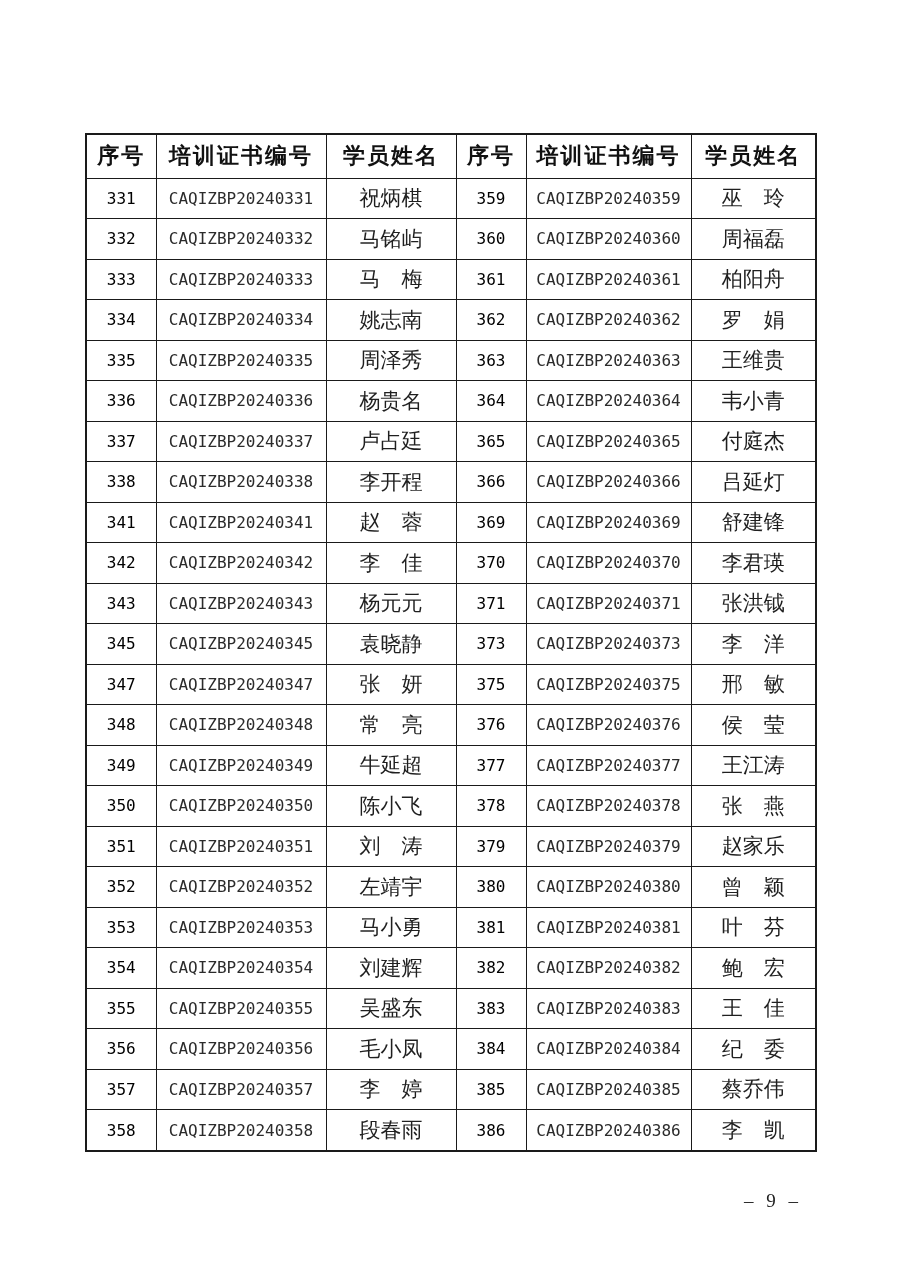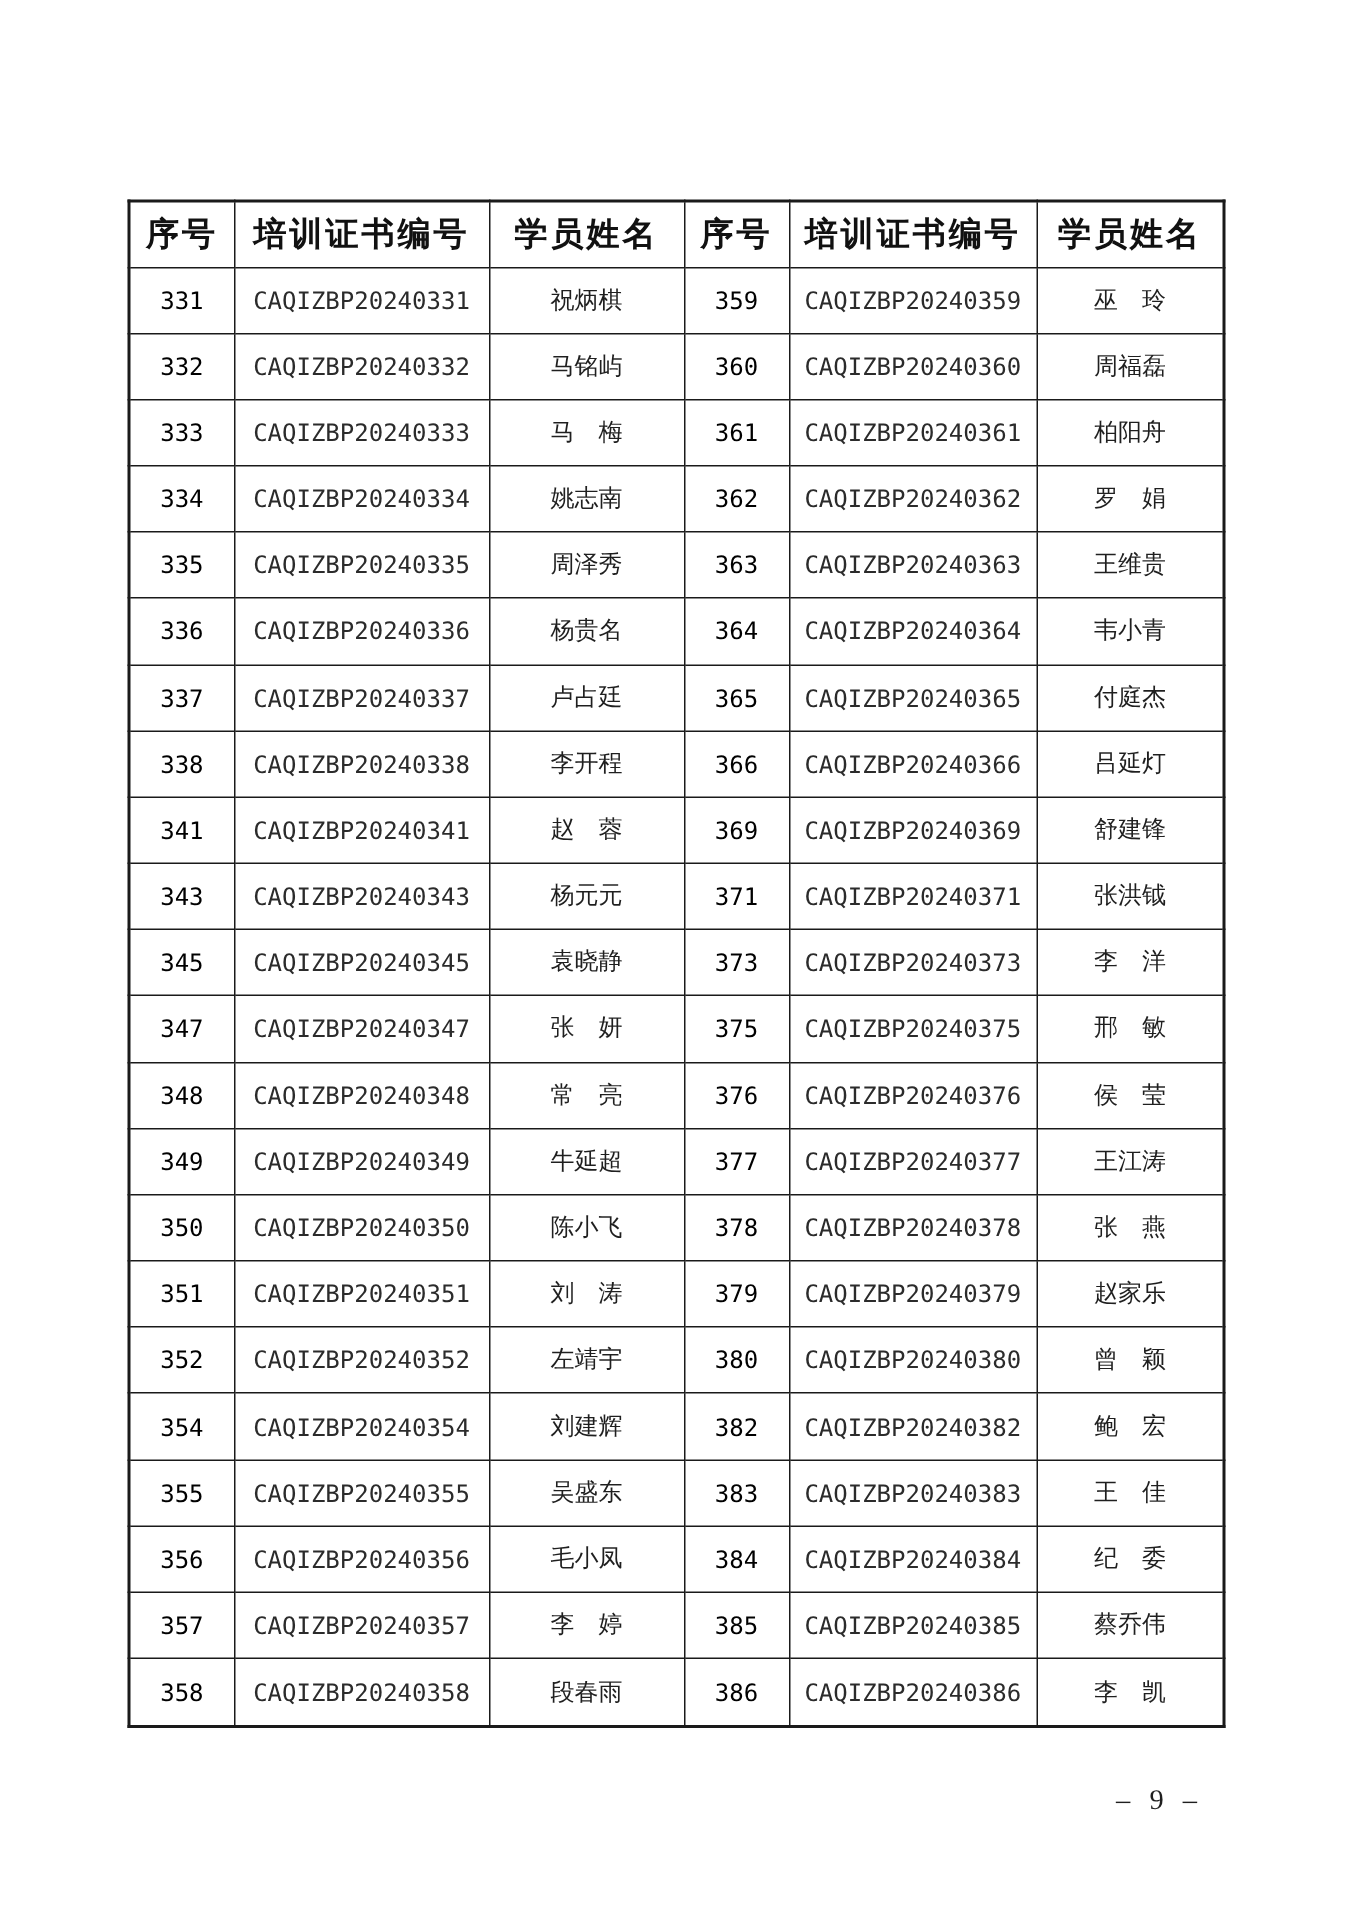--- a/index.html
+++ b/index.html
@@ -51,21 +51,21 @@
     color: #000000;
   }
   td.cert {
     font-family: "DejaVu Sans Mono", monospace;
     font-size: 16px;
     color: #2b2b2b;
     letter-spacing: 0px;
   }
   td.name {
     font-family: Liberation Mono, monospace;
-    font-size: 16px;
+    font-size: 21px;
     color: #1f1f1f;
   }
   .page-number {
     position: absolute;
     right: 98px;
     top: 1190px;
     font-family: "Liberation Serif", serif;
     font-size: 19px;
     color: #1f1f1f;
     letter-spacing: 4px;
@@ -161,20 +161,28 @@
         </tr>
         <tr>
           <td class="serial">341</td>
           <td class="cert">CAQIZBP20240341</td>
           <td class="name">赵　蓉</td>
           <td class="serial">369</td>
           <td class="cert">CAQIZBP20240369</td>
           <td class="name">舒建锋</td>
         </tr>
         <tr>
+          <td class="serial">342</td>
+          <td class="cert">CAQIZBP20240342</td>
+          <td class="name">李　佳</td>
+          <td class="serial">370</td>
+          <td class="cert">CAQIZBP20240370</td>
+          <td class="name">李君瑛</td>
+        </tr>
+        <tr>
           <td class="serial">343</td>
           <td class="cert">CAQIZBP20240343</td>
           <td class="name">杨元元</td>
           <td class="serial">371</td>
           <td class="cert">CAQIZBP20240371</td>
           <td class="name">张洪钺</td>
         </tr>
         <tr>
           <td class="serial">345</td>
           <td class="cert">CAQIZBP20240345</td>
@@ -225,20 +233,28 @@
         </tr>
         <tr>
           <td class="serial">352</td>
           <td class="cert">CAQIZBP20240352</td>
           <td class="name">左靖宇</td>
           <td class="serial">380</td>
           <td class="cert">CAQIZBP20240380</td>
           <td class="name">曾　颖</td>
         </tr>
         <tr>
+          <td class="serial">353</td>
+          <td class="cert">CAQIZBP20240353</td>
+          <td class="name">马小勇</td>
+          <td class="serial">381</td>
+          <td class="cert">CAQIZBP20240381</td>
+          <td class="name">叶　芬</td>
+        </tr>
+        <tr>
           <td class="serial">354</td>
           <td class="cert">CAQIZBP20240354</td>
           <td class="name">刘建辉</td>
           <td class="serial">382</td>
           <td class="cert">CAQIZBP20240382</td>
           <td class="name">鲍　宏</td>
         </tr>
         <tr>
           <td class="serial">355</td>
           <td class="cert">CAQIZBP20240355</td>

